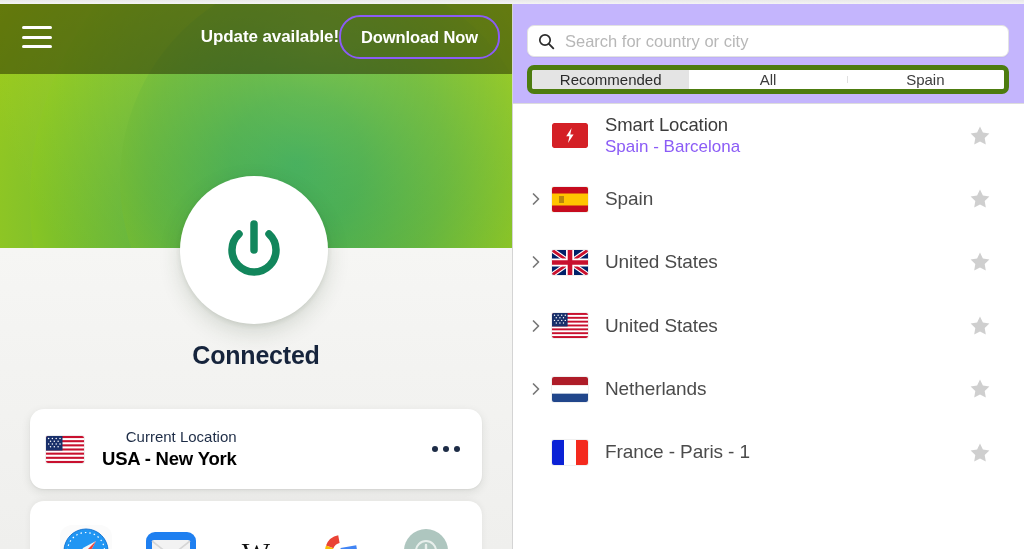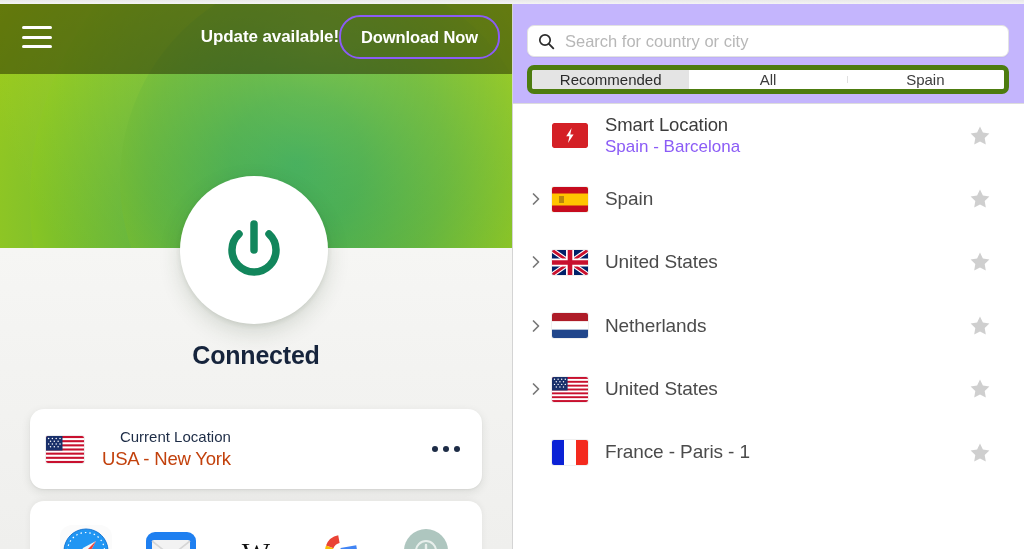--- a/index.html
+++ b/index.html
@@ -213,22 +213,22 @@
   .loc-text { margin-left: 18px; line-height: 1.15; }
   .loc-caption {
     font-size: 15px;
     color: #1d2c46;
     font-weight: normal;
     margin-bottom: 3px;
     text-align: right;
   }
   .loc-name {
     font-size: 18.5px;
-    color: #c2410c;
-    font-weight: normal;
+    color: #000000;
+    font-weight: bold;
     letter-spacing: -0.2px;
   }
   .loc-more {
     margin-left: auto;
     margin-right: 22px;
     display: flex;
     gap: 5px;
     cursor: pointer;
   }
   .loc-more i {
@@ -570,38 +570,20 @@
             </svg>
           </span>
           <span class="row-flag"><svg viewBox="0 0 36 25" width="36" height="25">
               <rect width="36" height="25" fill="#012169"></rect>
               <path d="M0 0 L36 25 M36 0 L0 25" stroke="#ffffff" stroke-width="5"></path>
               <path d="M0 0 L36 25 M36 0 L0 25" stroke="#c8102e" stroke-width="2.8"></path>
               <path d="M18 0 L18 25 M0 12.5 L36 12.5" stroke="#ffffff" stroke-width="8"></path>
               <path d="M18 0 L18 25 M0 12.5 L36 12.5" stroke="#c8102e" stroke-width="4.6"></path>
             </svg></span>
           <span class="row-text"><span class="row-title">United States</span></span>
-          <span class="row-star">
-            <svg viewBox="0 0 24 24" width="24" height="24">
-              <path d="M12 2.6 L14.9 8.5 L21.4 9.45 L16.7 14.0 L17.8 20.5 L12 17.45 L6.2 20.5 L7.3 14.0 L2.6 9.45 L9.1 8.5 Z" fill="#cfcfcf"></path>
-            </svg>
-          </span>
-        </div>
-        <div class="loc-row">
-          <span class="chev">
-            <svg viewBox="0 0 14 14" width="14" height="14">
-              <path d="M4.5 2 L9.5 7 L4.5 12" fill="none" stroke="#787878" stroke-width="1.7" stroke-linecap="round" stroke-linejoin="round"></path>
-            </svg>
-          </span>
-          <span class="row-flag"><svg viewBox="0 0 36 25" width="36" height="25">
-              <rect width="36" height="8.33" fill="#ae1c28"></rect>
-              <rect y="8.33" width="36" height="8.33" fill="#ffffff"></rect>
-              <rect y="16.66" width="36" height="8.34" fill="#21468b"></rect>
-            </svg></span>
-          <span class="row-text"><span class="row-title">Netherlands</span></span>
           <span class="row-star">
             <svg viewBox="0 0 24 24" width="24" height="24">
               <path d="M12 2.6 L14.9 8.5 L21.4 9.45 L16.7 14.0 L17.8 20.5 L12 17.45 L6.2 20.5 L7.3 14.0 L2.6 9.45 L9.1 8.5 Z" fill="#cfcfcf"></path>
             </svg>
           </span>
         </div>
         <div class="loc-row">
           <span class="chev">
             <svg viewBox="0 0 14 14" width="14" height="14">
               <path d="M4.5 2 L9.5 7 L4.5 12" fill="none" stroke="#787878" stroke-width="1.7" stroke-linecap="round" stroke-linejoin="round"></path>
@@ -637,20 +619,38 @@
               </g>
             </svg></span>
           <span class="row-text"><span class="row-title">United States</span></span>
           <span class="row-star">
             <svg viewBox="0 0 24 24" width="24" height="24">
               <path d="M12 2.6 L14.9 8.5 L21.4 9.45 L16.7 14.0 L17.8 20.5 L12 17.45 L6.2 20.5 L7.3 14.0 L2.6 9.45 L9.1 8.5 Z" fill="#cfcfcf"></path>
             </svg>
           </span>
         </div>
         <div class="loc-row">
+          <span class="chev">
+            <svg viewBox="0 0 14 14" width="14" height="14">
+              <path d="M4.5 2 L9.5 7 L4.5 12" fill="none" stroke="#787878" stroke-width="1.7" stroke-linecap="round" stroke-linejoin="round"></path>
+            </svg>
+          </span>
+          <span class="row-flag"><svg viewBox="0 0 36 25" width="36" height="25">
+              <rect width="36" height="8.33" fill="#ae1c28"></rect>
+              <rect y="8.33" width="36" height="8.33" fill="#ffffff"></rect>
+              <rect y="16.66" width="36" height="8.34" fill="#21468b"></rect>
+            </svg></span>
+          <span class="row-text"><span class="row-title">Netherlands</span></span>
+          <span class="row-star">
+            <svg viewBox="0 0 24 24" width="24" height="24">
+              <path d="M12 2.6 L14.9 8.5 L21.4 9.45 L16.7 14.0 L17.8 20.5 L12 17.45 L6.2 20.5 L7.3 14.0 L2.6 9.45 L9.1 8.5 Z" fill="#cfcfcf"></path>
+            </svg>
+          </span>
+        </div>
+        <div class="loc-row">
           <span class="row-flag"><svg viewBox="0 0 36 25" width="36" height="25">
               <rect width="12" height="25" fill="#0b22d6"></rect>
               <rect x="12" width="12" height="25" fill="#ffffff"></rect>
               <rect x="24" width="12" height="25" fill="#f42a1e"></rect>
             </svg></span>
           <span class="row-text"><span class="row-title">France - Paris - 1</span></span>
           <span class="row-star">
             <svg viewBox="0 0 24 24" width="24" height="24">
               <path d="M12 2.6 L14.9 8.5 L21.4 9.45 L16.7 14.0 L17.8 20.5 L12 17.45 L6.2 20.5 L7.3 14.0 L2.6 9.45 L9.1 8.5 Z" fill="#cfcfcf"></path>
             </svg>

